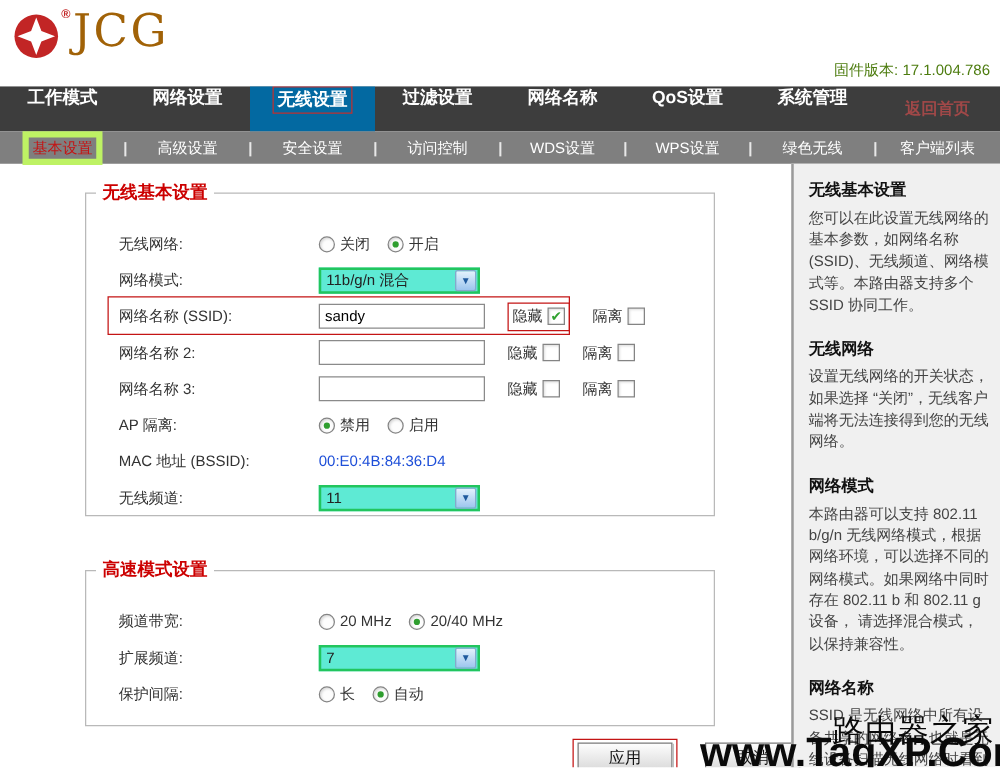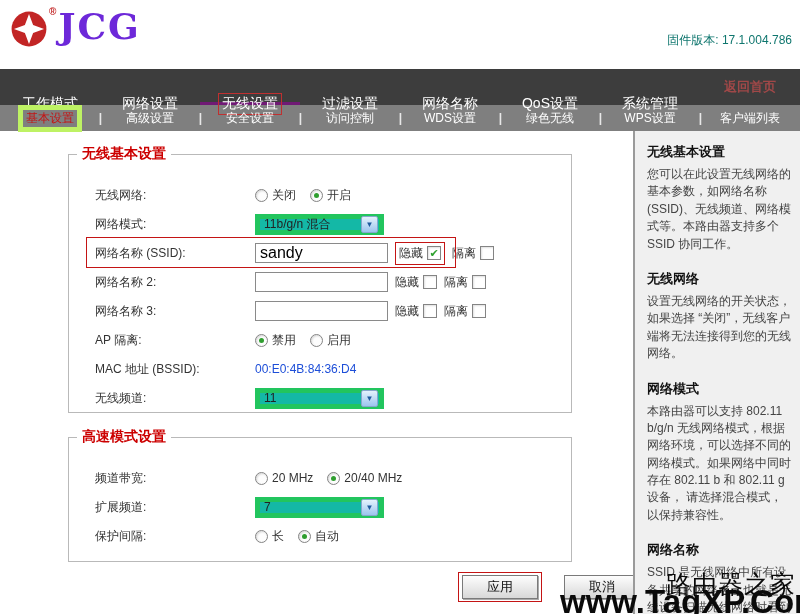--- a/index.html
+++ b/index.html
@@ -4,62 +4,62 @@
 <style>
   * { margin:0; padding:0; box-sizing:border-box; }
   body { font-family:"Liberation Sans","DejaVu Sans",sans-serif; background:#fff; }
   .page { position:relative; width:800px; height:614px; overflow:hidden; background:#fff; }
 
   
   .header { position:relative; height:69px; background:#fff; }
   .logo { position:absolute; left:10px; top:6px; display:flex; align-items:flex-start; }
   .logo-icon { width:38px; height:38px; margin-top:4px; }
   .reg { font-size:10px; color:#c22525; margin:0 2px 0 1px; font-weight:bold; }
-  .logo-text { font-family:"DejaVu Serif","Liberation Serif",serif; font-weight:bold; color:#6d28d9; font-size:36px; line-height:40px; letter-spacing:2px; }
-  .firmware { position:absolute; right:8px; bottom:20px; color:#0f766e; font-size:12px; }
+  .logo-text { font-family:"DejaVu Serif","Liberation Serif",serif; font-weight:normal; color:#a16207; font-size:36px; line-height:40px; letter-spacing:2px; }
+  .firmware { position:absolute; right:8px; bottom:4px; color:#4d7c0f; font-size:12px; }
 
   
   .mainnav { display:flex; height:36px; background:#3d3d3d; }
-  .nav-item { width:100px; display:flex; align-items:center; justify-content:center; color:#fff; font-size:14px; font-weight:normal; cursor:pointer;margin-top:33px; }
-  .nav-item.active { background:#701a75; }
+  .nav-item { width:100px; display:flex; align-items:flex-start; justify-content:center; color:#fff; font-size:14px; font-weight:bold; cursor:pointer; }
+  .nav-item.active { background:#0369a1; }
   .nav-item.active .nav-label { border:1px solid #c03030; padding:1px 3px; }
   .nav-home { width:100px; display:flex; align-items:center; justify-content:center; color:#a04848; font-size:13px; font-weight:bold; cursor:pointer; }
 
   
   .subnav { display:flex; height:26px; background:#7f7f7f; }
   .subnav-item { position:relative; width:100px; display:flex; align-items:center; justify-content:center; color:#fff; font-size:12px; cursor:pointer; }
   .subnav-item:not(:last-child)::after { content:"|"; position:absolute; right:-2px; color:#e8e8e8; font-weight:bold; }
   .subnav-item.active .subnav-label { color:#c41414; border:5px solid #bef264; padding:0 3px; }
 
   
   .content { position:relative; display:flex; height:548px; }
   .main { width:633px; padding:14px 0 0 68px; }
   fieldset { width:504px; border:1px solid #b9b9b9; padding:14px 0 14px 0; }
   fieldset.fs1 { height:268px; }
-  fieldset.fs2 { height:134px; margin-top:15px; }
+  fieldset.fs2 { height:134px; margin-top:34px; }
   legend { color:#cc0000; font-size:14px; font-weight:bold; margin-left:8px; padding:0 5px; }
 
   .row { position:relative; display:flex; align-items:center; height:22px; margin:7px 0 7px 26px; font-size:12px; color:#333; }
   .flabel { width:160px; }
-  .txt { width:133px; height:20px; border:1px solid #8a8a8a; font-size:16px; padding:1px 4px; font-family:inherit; }
+  .txt { width:133px; height:20px; border:1px solid #8a8a8a; font-size:12px; padding:1px 4px; font-family:inherit; }
   .gray-val { color:#1d4ed8; }
 
   
   .radio-opt { display:inline-flex; align-items:center; margin-right:14px; cursor:pointer; }
   .rb { width:13px; height:13px; border:1px solid #848484; border-radius:50%; background:#fdfdfd; margin-right:4px; position:relative; box-shadow:inset 1px 1px 2px #d7d7d7; }
   .radio-opt.checked .rb::after { content:""; position:absolute; left:3px; top:3px; width:5px; height:5px; border-radius:50%; background:#2f9e2f; }
 
   
-  .cbgroup { display:inline-flex; align-items:center; margin-left:7px; }
+  .cbgroup { display:inline-flex; align-items:center; margin-left:18px; }
   .cbgroup .cblabel { margin-right:4px; }
   .cb { width:14px; height:14px; border:1px solid #848484; background:#fff; display:inline-flex; align-items:center; justify-content:center; font-size:11px; color:#2fa12f; cursor:pointer; box-shadow:inset 1px 1px 2px #e0e0e0; }
   .cbgroup.red-box { border:1px solid #c41414; padding:2px 3px; }
 
   
-  .select { display:inline-flex; align-items:center; justify-content:space-between; width:129px; height:21px; border:5px solid #22c55e; background:#14b8a6; font-size:12px; padding-left:4px; cursor:pointer; color:#222; }
+  .select { display:inline-flex; align-items:center; justify-content:space-between; width:129px; height:21px; border:2px solid #22c55e; background:#5eead4; font-size:12px; padding-left:4px; cursor:pointer; color:#222; }
   .select .arr { width:17px; height:17px; margin-right:1px; background:linear-gradient(#e3f2fd,#9cc5ee); border:1px solid #86a7cc; border-radius:2px; color:#1f5a9e; font-size:8px; display:flex; align-items:center; justify-content:center; }
 
   
   .ssid-highlight { position:absolute; left:-9px; top:-5px; width:370px; height:31px; border:1px solid #c41414; pointer-events:none; }
 
   
   .btnrow { display:flex; justify-content:flex-end; align-items:center; margin-top:10px; width:572px; }
   .apply-wrap { border:1px solid #c41414; padding:2px 3px; margin-right:22px; }
   .btn { width:76px; height:24px; background:linear-gradient(#fdfdfd,#d8d8d8); border:1px solid #7a7a7a; font-size:13px; font-family:inherit; color:#111; cursor:pointer; box-shadow:1px 1px 0 #aaa; }
 
@@ -125,24 +125,24 @@
     <div class="subnav-item">
         <span class="subnav-label">安全设置</span>
       </div>
     <div class="subnav-item">
         <span class="subnav-label">访问控制</span>
       </div>
     <div class="subnav-item">
         <span class="subnav-label">WDS设置</span>
       </div>
     <div class="subnav-item">
+        <span class="subnav-label">WPS设置</span>
+      </div>
+    <div class="subnav-item">
         <span class="subnav-label">绿色无线</span>
-      </div>
-    <div class="subnav-item">
-        <span class="subnav-label">WPS设置</span>
       </div>
     <div class="subnav-item">
         <span class="subnav-label">客户端列表</span>
       </div>
   </div>
 
   <div class="content">
     <div class="main">
 
       <fieldset class="fs1">

